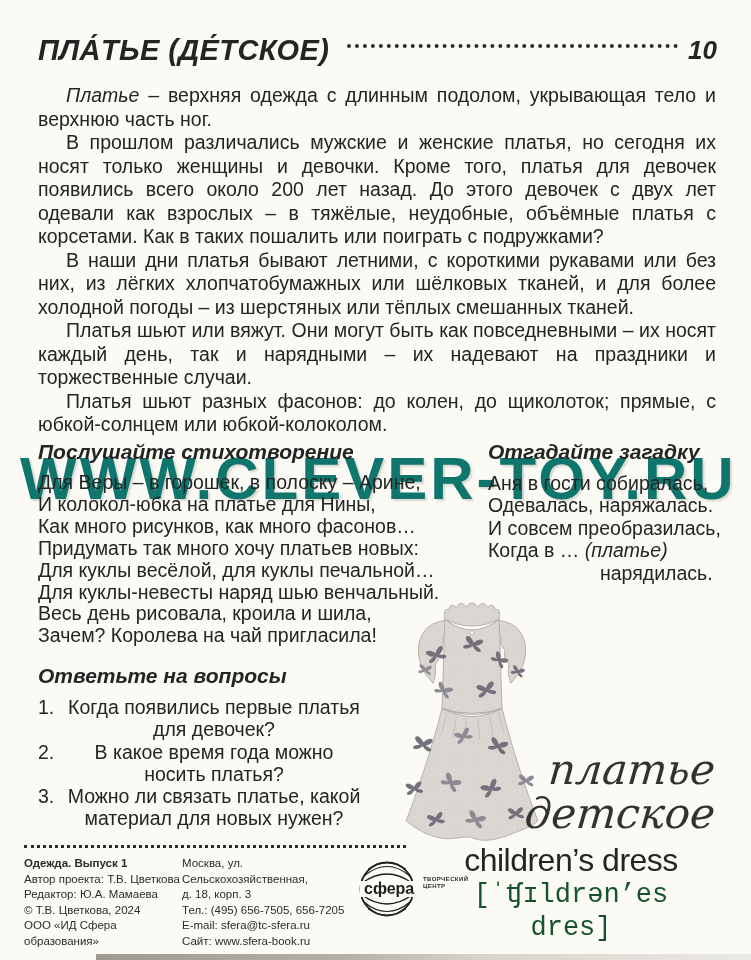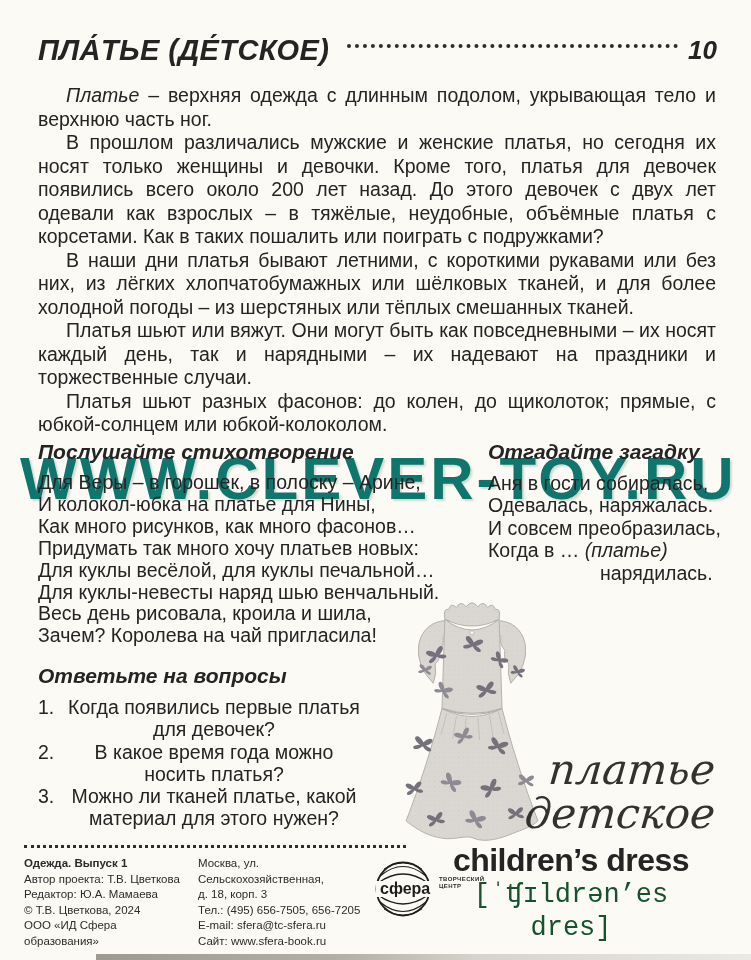--- a/index.html
+++ b/index.html
@@ -35,28 +35,28 @@
   
   .questions{position:absolute;top:664px;left:38px;width:324px;z-index:2;}
   .q-item{display:flex;font-size:19.5px;line-height:22.3px;}
   .q-num{width:28px;flex:none;}
   .q-text{flex:1;text-align:center;}
   
   .dress{position:absolute;left:382px;top:596px;z-index:2;}
   
   .vocab{position:absolute;right:36px;top:748px;width:288px;text-align:right;z-index:2;}
   .cursive{font-family:"DejaVu Serif",serif;font-style:italic;font-size:42px;line-height:44px;color:#34322e;transform:skewX(-5deg);}
-  .english{font-size:32px;font-weight:bold;letter-spacing:-.5px;line-height:37px;margin-top:6px;text-align:center;}
+  .english{font-size:32px;font-weight:normal;letter-spacing:-.5px;line-height:37px;margin-top:6px;text-align:center;}
   .transcription{font-family:Liberation Mono, monospace;font-size:27px;line-height:33px;text-align:center;color:#14532d;}
   
   .footer{position:absolute;left:24px;top:845px;width:400px;z-index:2;}
   .footer-dots{width:382px;height:0;border-bottom:3.5px dotted #2d2d2d;margin-bottom:8px;}
   .footer-cols{display:flex;font-size:11.5px;line-height:15.6px;color:#2b2b2b;}
   .f-col1{width:158px;flex:none;}
-  .f-col2{width:168px;flex:none;margin-left:16px;}
+  .f-col2{width:168px;flex:none;margin-left:0;}
   .f-series{font-weight:bold;}
   .f-logo{margin-left:8px;display:flex;align-items:flex-start;padding-top:3px;}
   .logo-caption{font-size:6px;font-weight:bold;line-height:7px;letter-spacing:.4px;margin-left:3px;margin-top:17px;width:44px;}
   
   .bottom-strip{position:absolute;bottom:0;left:96px;width:655px;height:6px;z-index:3;
     background:linear-gradient(90deg,#9d9a91 0%,#b3b0a8 38%,#d6d3cc 58%,#ebe9e3 100%);}
 </style>
 </head>
 <body>
 
@@ -105,21 +105,21 @@
     <div class="q-item">
       <span class="q-num">1.</span>
       <span class="q-text">Когда появились первые платья для девочек?</span>
     </div>
     <div class="q-item">
       <span class="q-num">2.</span>
       <span class="q-text">В какое время года можно носить платья?</span>
     </div>
     <div class="q-item">
       <span class="q-num">3.</span>
-      <span class="q-text">Можно ли тканей платье, какой материал для этого нужен?</span>
+      <span class="q-text">Можно ли связать платье, какой материал для новых нужен?</span>
     </div>
   </div>
 
   <div class="dress">
     <svg width="180" height="252" viewBox="0 0 180 260" xmlns="http://www.w3.org/2000/svg">
       <defs>
         <pattern id="fab" width="5" height="5" patternUnits="userSpaceOnUse">
           <rect width="5" height="5" fill="#dad7d2"></rect>
           <circle cx="1.5" cy="1.5" r="0.55" fill="#cfccc5"></circle>
         </pattern>

